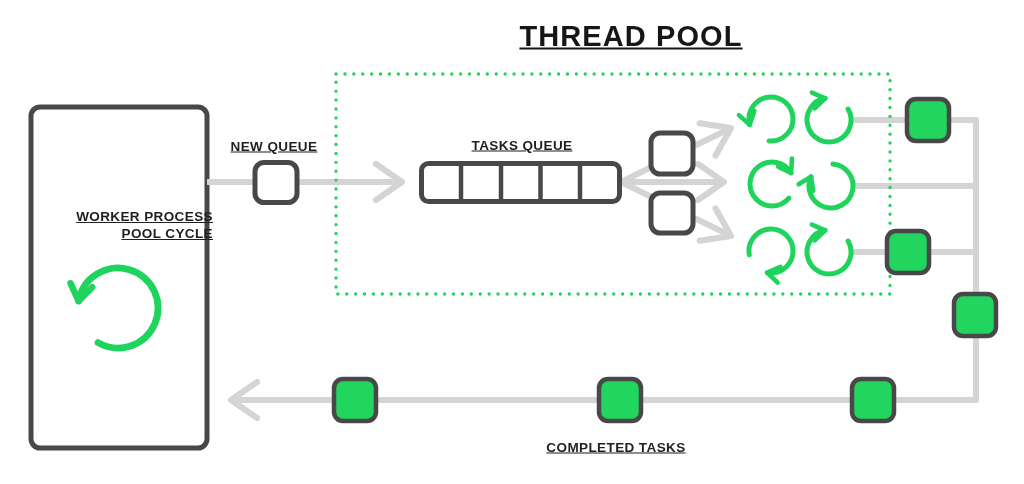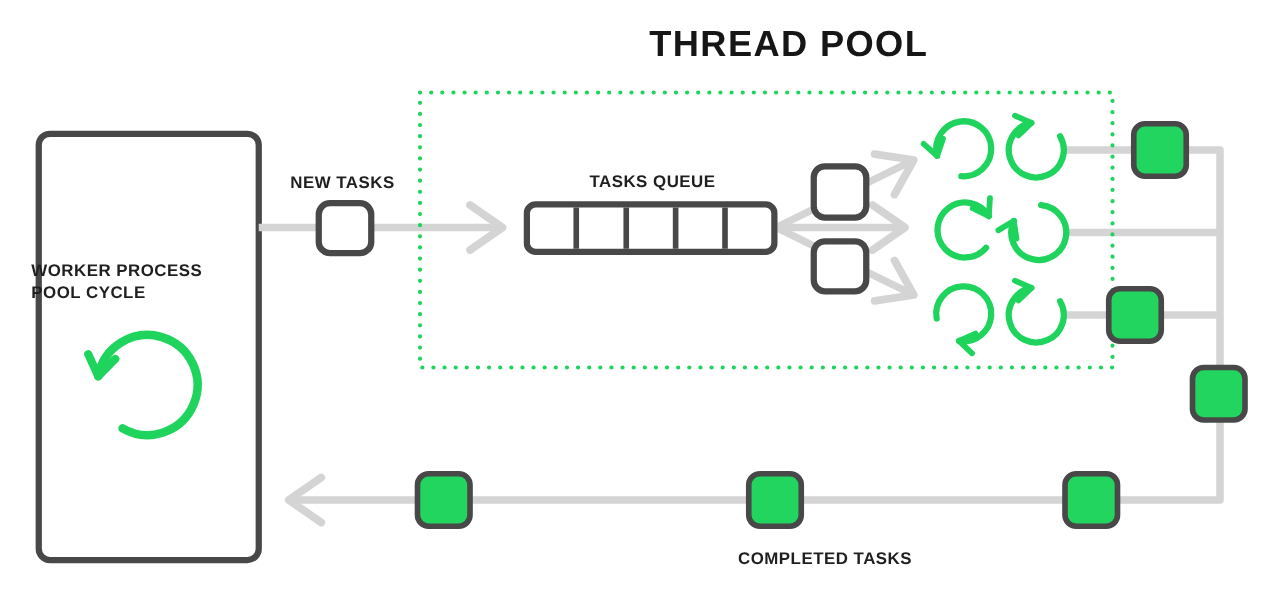--- a/index.html
+++ b/index.html
@@ -4,21 +4,21 @@
 <style>
   html,body{margin:0;padding:0;background:#ffffff;}
   .stage{
     position:relative;width:1024px;height:484px;background:#ffffff;
     font-family:"Liberation Sans",sans-serif;overflow:hidden;
   }
   .canvas-svg{position:absolute;left:0;top:0;width:1024px;height:484px;display:block;}
   .lbl{
     position:absolute;transform:translate(-50%,-50%);
     font-weight:700;font-size:13.5px;letter-spacing:.4px;color:#1f1f1f;
-    white-space:nowrap;text-align:left;
+    white-space:nowrap;text-align:right;text-decoration:underline;
   }
   .lbl.title{font-size:29px;letter-spacing:1.1px;color:#161616;}
   .lbl.worker{line-height:17px;white-space:normal;width:188px;}
 </style>
 </head>
 <body>
 
 <div class="stage">
 
   <svg class="canvas-svg" viewBox="0 0 1024 484">
@@ -87,19 +87,19 @@
     </g>
   </svg>
 
   <div class="lbl title" style="left:631px;top:36px;">THREAD POOL</div>
 
   <div class="lbl worker" style="left:119px;top:225px;">
     <div>WORKER PROCESS</div>
     <div>POOL CYCLE</div>
   </div>
 
-  <div class="lbl" style="left:274px;top:146px;">NEW TASKS</div>
+  <div class="lbl" style="left:274px;top:146px;">NEW QUEUE</div>
 
   <div class="lbl" style="left:522px;top:145px;">TASKS QUEUE</div>
 
-  <div class="lbl" style="left:616px;top:447px;margin-left:44px;">COMPLETED TASKS</div>
+  <div class="lbl" style="left:616px;top:447px;">COMPLETED TASKS</div>
 
 </div>
 
 </body></html>

